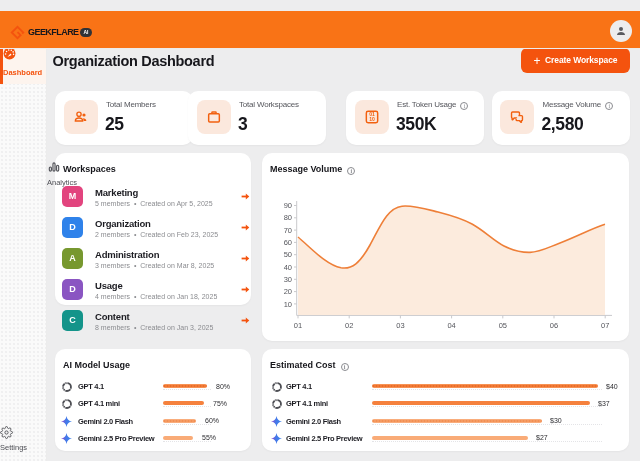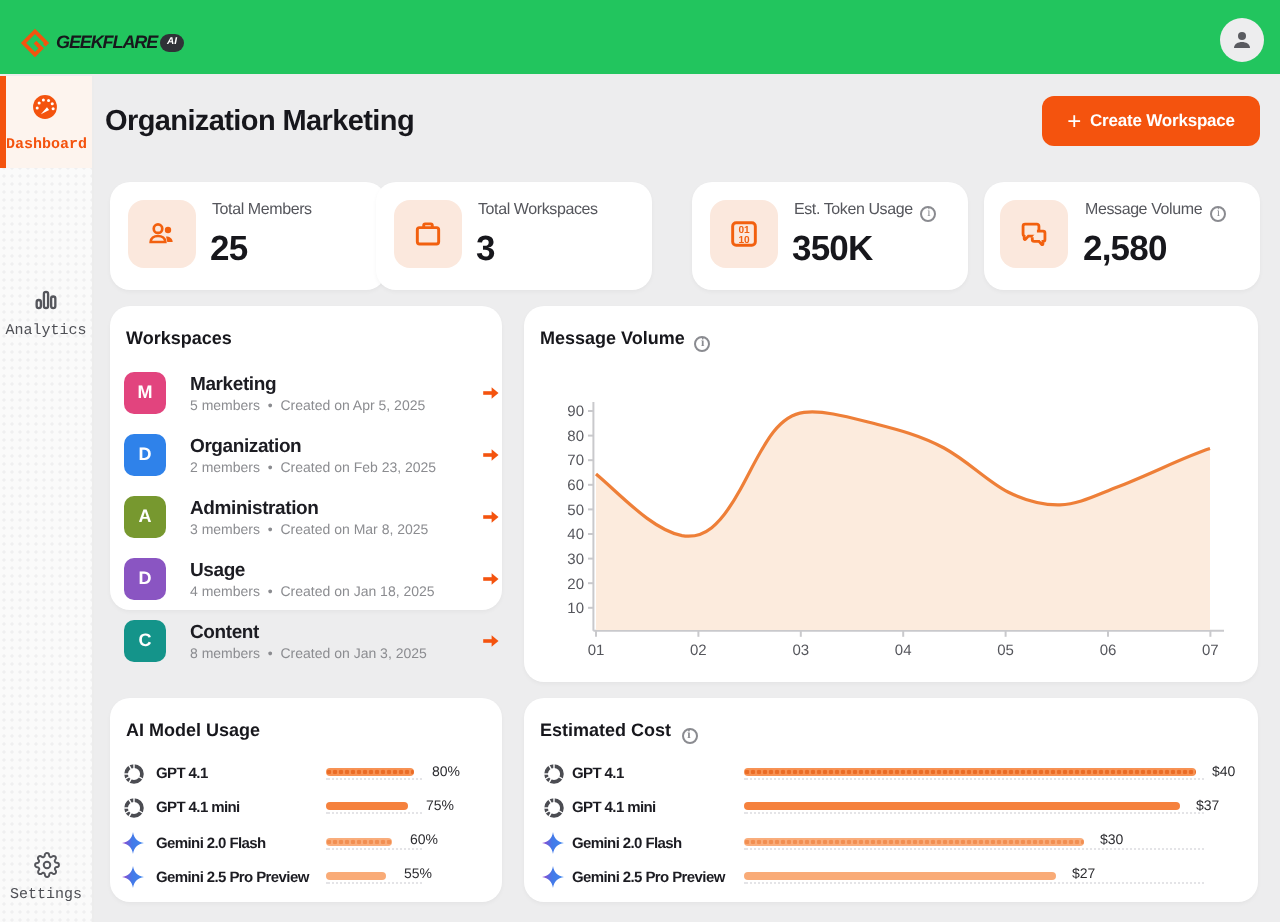--- a/index.html
+++ b/index.html
@@ -1,23 +1,23 @@
 <!DOCTYPE html>
 <html><head>
 <meta charset="utf-8">
 <style>
   * { margin:0; padding:0; box-sizing:border-box; }
   html,body { width:640px; height:461px; font-family:"Liberation Sans", sans-serif; background:#ededee; overflow:hidden; }
   .abs { position:absolute; }
   body { position:relative; }
   
-  #header { position:absolute; left:0; top:0; width:640px; height:38px; background:#22c55e; border-bottom:1px solid #ececec; z-index:5;font-style:italic; }
+  #header { position:absolute; left:0; top:11px; width:640px; height:38px; background:#f97316; border-bottom:1px solid #ececec; z-index:5; }
   
   #sidebar { position:absolute; left:0; top:38px; width:47px; height:423px; background-color:#fafafa; background-image:radial-gradient(circle, #efeff0 0.7px, rgba(0,0,0,0) 0.9px); background-size:4px 4px; border-right:1px solid #ececec; z-index:4; }
-  .sideitem { position:absolute; left:0; width:46px; text-align:center; color:#4e4f55; font-size:7.5px;font-family:Liberation Mono, monospace; }
+  .sideitem { position:absolute; left:0; width:46px; color:#4e4f55; font-size:7.5px; }
   .sideitem .lbl { display:block; margin-top:2px; }
   
   #main { position:absolute; left:48px; top:38px; width:592px; height:423px; background:#ededee; }
   .card { position:absolute; background:#fff; border-radius:10px; box-shadow:0 1px 2px rgba(0,0,0,0.04); }
   .h1 { position:absolute; left:52.5px; top:52.5px; font-size:14.5px; font-weight:bold; color:#17171c; letter-spacing:-0.3px; }
   #createbtn { position:absolute; left:521px; top:47.5px; width:109px; height:25.5px; background:#f4530e; border-radius:6px; color:#fff; font-size:8.5px; font-weight:bold; text-align:center; line-height:25.5px; letter-spacing:-0.1px; }
   
   .stat { top:91px; width:138px; height:54px; }
   .stat .ibox { position:absolute; left:8.5px; top:8.7px; width:34px; height:34px; border-radius:8px; background:#fbe8dd; }
   .stat .lab { position:absolute; left:51px; top:8.5px; font-size:8px; color:#55565c; letter-spacing:-0.2px; }
@@ -74,38 +74,38 @@
           <circle cx="6.6" cy="8.4" r="1.4"></circle>
           <circle cx="10.5" cy="5.6" r="1.4"></circle>
           <circle cx="15.3" cy="5.9" r="1.4"></circle>
           <circle cx="18.7" cy="9" r="1.4"></circle>
           <circle cx="19.5" cy="13.6" r="1.4"></circle>
         <path d="M13.8 12.2 L15.8 14.8 L8.2 18.6 Z"></path>
       </g>
     </svg>
     <span class="lbl" style="font-size:7.5px;font-weight:bold;margin-top:6px;">Dashboard</span>
   </div>
-  <div class="sideitem" style="top:105px;">
+  <div class="sideitem" style="top:122px;margin-left:47px;">
     <svg width="14" height="14" viewBox="0 0 24 24" fill="none" stroke="#55565c" stroke-width="2">
       <rect x="4" y="12" width="3.6" height="7" rx="1.8"></rect>
       <rect x="10.2" y="5" width="3.6" height="14" rx="1.8"></rect>
       <rect x="16.4" y="9" width="3.6" height="10" rx="1.8"></rect>
     </svg>
     <span class="lbl">Analytics</span>
   </div>
   <div class="sideitem" style="top:388px;">
     <svg width="13" height="13" viewBox="0 0 24 24" fill="none" stroke="#55565c" stroke-width="1.8">
       <circle cx="12" cy="12" r="3"></circle>
       <path d="M19.4 15a1.65 1.65 0 0 0 .33 1.82l.06.06a2 2 0 1 1-2.83 2.83l-.06-.06a1.65 1.65 0 0 0-1.82-.33 1.65 1.65 0 0 0-1 1.51V21a2 2 0 1 1-4 0v-.09a1.65 1.65 0 0 0-1-1.51 1.65 1.65 0 0 0-1.82.33l-.06.06a2 2 0 1 1-2.83-2.83l.06-.06a1.65 1.65 0 0 0 .33-1.82 1.65 1.65 0 0 0-1.51-1H3a2 2 0 1 1 0-4h.09a1.65 1.65 0 0 0 1.51-1 1.65 1.65 0 0 0-.33-1.82l-.06-.06a2 2 0 1 1 2.83-2.83l.06.06a1.65 1.65 0 0 0 1.82.33h0a1.65 1.65 0 0 0 1-1.51V3a2 2 0 1 1 4 0v.09a1.65 1.65 0 0 0 1 1.51h0a1.65 1.65 0 0 0 1.82-.33l.06-.06a2 2 0 1 1 2.83 2.83l-.06.06a1.65 1.65 0 0 0-.33 1.82v0a1.65 1.65 0 0 0 1.51 1H21a2 2 0 1 1 0 4h-.09a1.65 1.65 0 0 0-1.51 1z"></path>
     </svg>
     <span class="lbl">Settings</span>
   </div>
 </div>
 
-<div class="h1">Organization Marketing</div>
+<div class="h1">Organization Dashboard</div>
 <div id="createbtn"><span style="font-size:12px;font-weight:normal;vertical-align:-1.5px">+</span>&nbsp;&nbsp;Create Workspace</div>
 
 <div class="card stat" style="left:55px;">
   <div class="ibox"></div>
   <svg class="abs" style="left:17.5px;top:17.7px" width="16" height="16" viewBox="0 0 24 24" fill="none" stroke="#f2600f" stroke-width="2">
     <circle cx="9" cy="8" r="3.2"></circle>
       <path d="M3.5 18c0-3 2.5-4.5 5.5-4.5s5.5 1.5 5.5 4.5z"></path>
     <circle cx="16.5" cy="9" r="2.4" fill="#f2600f" stroke="none"></circle>
       <path d="M15 13.8c2.8 0 5 1.4 5 4.2h-4z" fill="#f2600f" stroke="none"></path>
   </svg>

